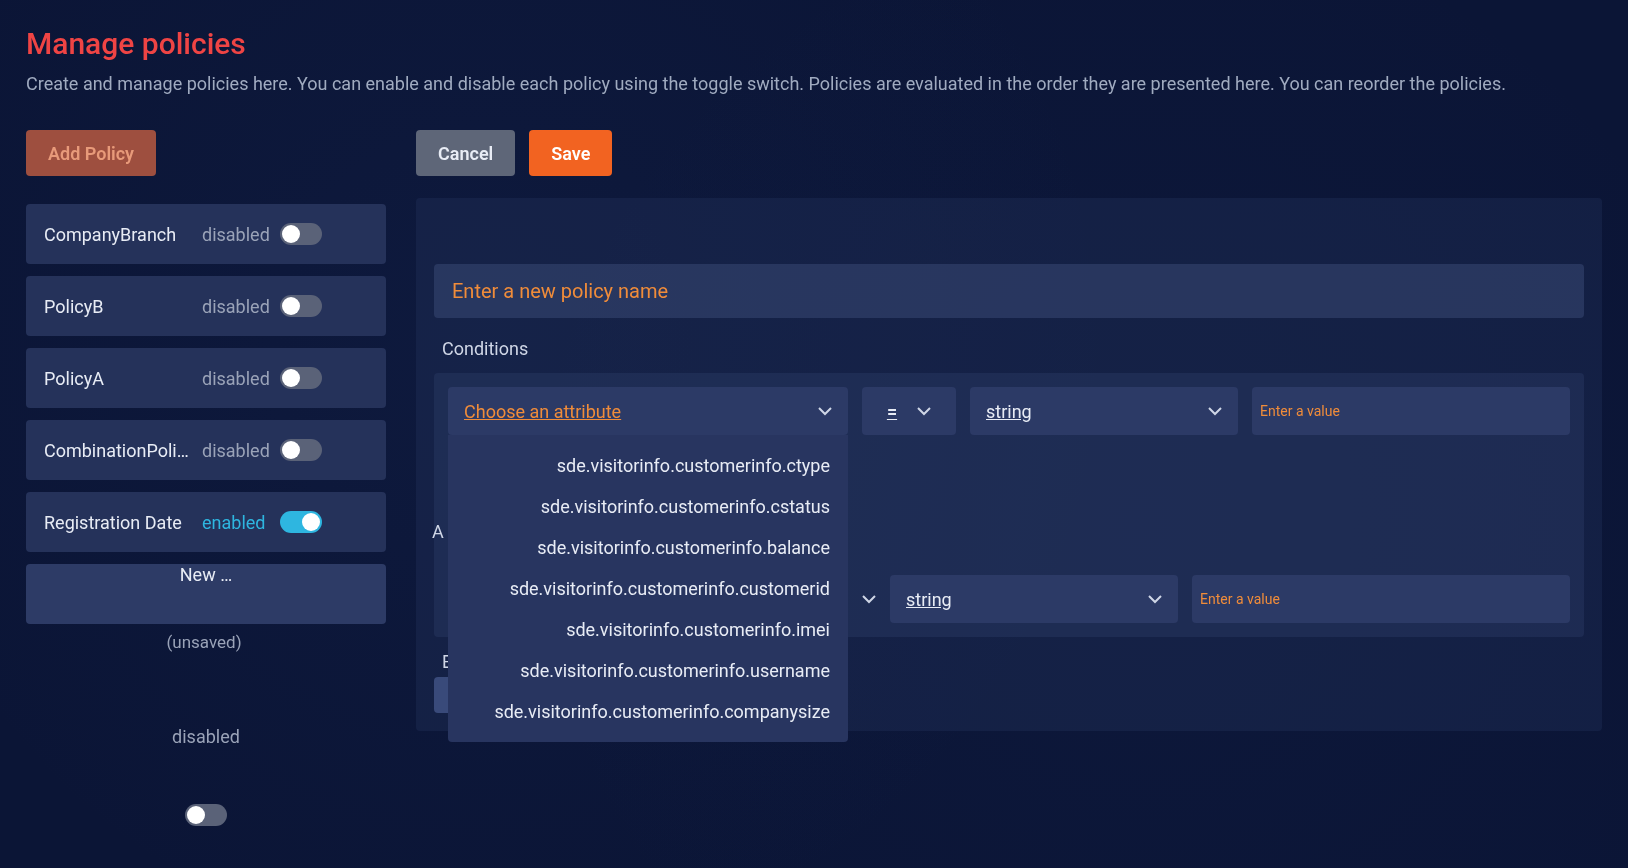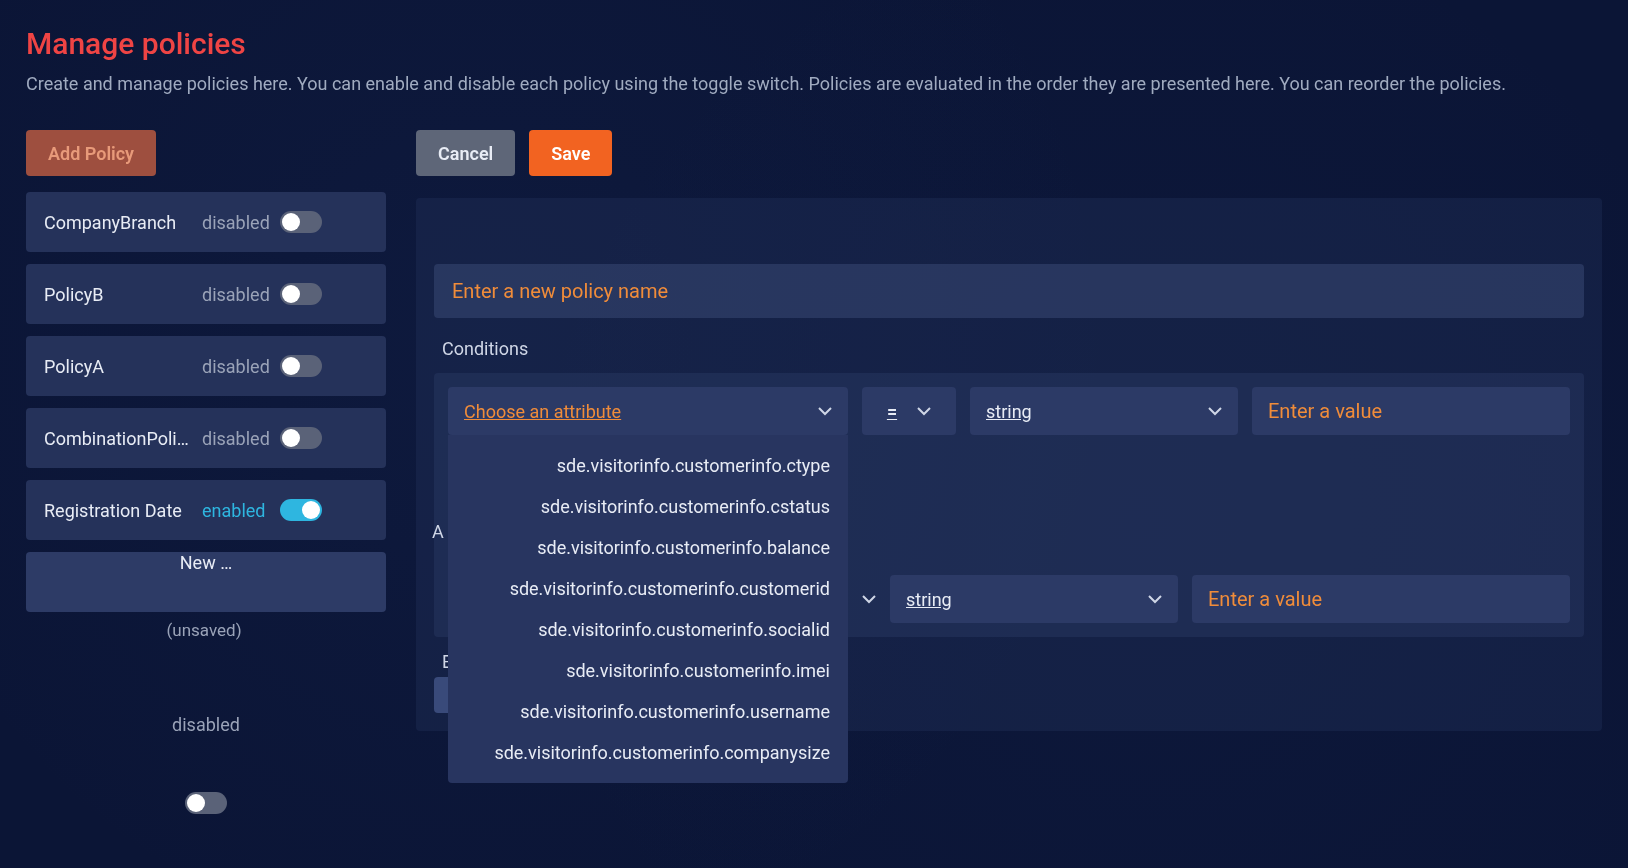--- a/index.html
+++ b/index.html
@@ -67,21 +67,21 @@
     .btn-save {
       background: #f26321;
       color: #fff;
     }
     .editor-buttons {
       display: flex;
       gap: 14px;
       margin-bottom: 22px;
     }
     .sidebar-list {
-      margin-top: 16px;
+      margin-top: 28px;
       display: flex;
       flex-direction: column;
       gap: 12px;
     }
     .policy-item {
       background: #25325a;
       border-radius: 4px;
       height: 60px;
       display: flex;
       align-items: center;
@@ -185,22 +185,22 @@
     .select-attr { width: 400px; color: #f08c3a; }
     .select-op { width: 94px; color: #e8ecf5; justify-content: center; gap: 20px; }
     .select-type { width: 268px; color: #e8ecf5; }
     .value-input {
       flex: 1;
       min-width: 0;
       height: 48px;
       background: #2c3a66;
       border: none;
       border-radius: 4px;
-      padding: 0 16px;
-      font-size: 20px;
+      padding: 0 8px;
+      font-size: 14px;
       color: #f08c3a;
       outline: none;
     }
     .value-input::placeholder { color: #f08c3a; }
     .chevron {
       display: inline-block;
     }
     .chevron svg { display: block; }
     .dropdown-panel {
       position: absolute;
@@ -344,21 +344,20 @@
             </span>
           </div>
           <input class="value-input" placeholder="Enter a value" style="">
         </div>
 
         <div class="dropdown-panel" id="attr-dropdown">
             <div class="dropdown-option">sde.visitorinfo.customerinfo.ctype</div>
             <div class="dropdown-option">sde.visitorinfo.customerinfo.cstatus</div>
             <div class="dropdown-option">sde.visitorinfo.customerinfo.balance</div>
             <div class="dropdown-option">sde.visitorinfo.customerinfo.customerid</div>
-            <div class="dropdown-option">sde.visitorinfo.customerinfo.socialid</div>
             <div class="dropdown-option">sde.visitorinfo.customerinfo.imei</div>
             <div class="dropdown-option">sde.visitorinfo.customerinfo.username</div>
             <div class="dropdown-option">sde.visitorinfo.customerinfo.companysize</div>
           </div>
 
         <span class="floating-a" style="left:-2px; top:148px;">A</span>
 
         <div class="row2-wrap">
           <div style="width:400px;"></div>
           <div style="width:14px; display:flex; align-items:center; justify-content:center;">

